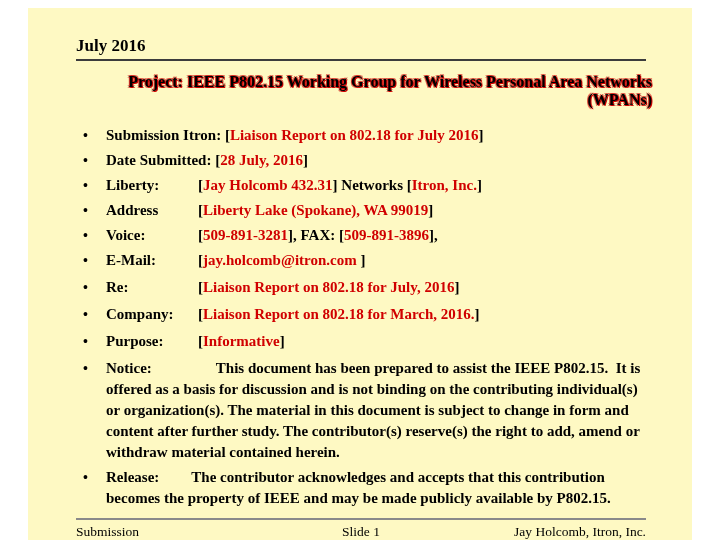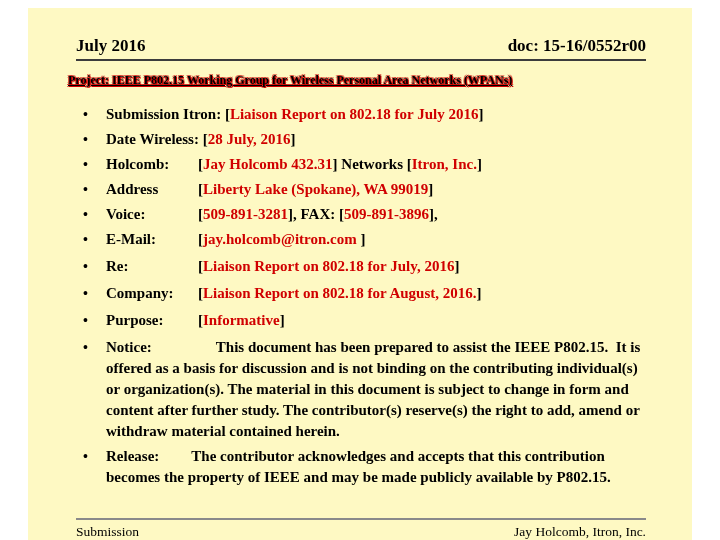--- a/index.html
+++ b/index.html
@@ -14,23 +14,22 @@
   }
   .header{
     margin:28px 46px 0 48px;
     display:flex;justify-content:space-between;align-items:flex-end;
     font-size:17px;font-weight:bold;
     border-bottom:2px solid #3c3c3c;
     padding-bottom:3px;
   }
   .title{
     margin:12px 40px 0 40px;
-    text-align:left;
-    font-size:12px;font-weight:bold;
-    text-decoration:underline;
+    text-align:right;
+    font-size:16px;font-weight:bold;
     color:#000;
     text-shadow:1px 1px 0 var(--red), -1px -1px 0 rgba(208,0,0,.55), 1px -1px 0 rgba(208,0,0,.55), -1px 1px 0 rgba(208,0,0,.55);
   }
   .content{
     margin:16px 44px 0 48px;
     font-size:15px;font-weight:bold;
   }
   .row{
     position:relative;
     padding-left:30px;
@@ -58,36 +57,36 @@
   }
   .footer .center{position:absolute;left:0;right:0;text-align:center;}
   .footer span{position:relative;}
 </style>
 </head>
 <body>
 
 <div class="slide">
   <div class="header">
     <span>July 2016</span>
-    <span>doc: 15-16/0552r00</span>
   </div>
 
   <div class="title">Project: IEEE P802.15 Working Group for Wireless Personal Area Networks (WPANs)</div>
 
   <div class="content">
       <div class="row row-submission-title"><span class="bullet">•</span><span class="label">Submission Itron:</span> <span class="seg seg-blk">[</span><span class="seg seg-red">Liaison Report on 802.18 for July 2016</span><span class="seg seg-blk">]</span></div>
-      <div class="row row-date-submitted"><span class="bullet">•</span><span class="label">Date Wireless:</span> <span class="seg seg-blk">[</span><span class="seg seg-red">28 July, 2016</span><span class="seg seg-blk">]</span></div>
-      <div class="row row-source tabbed"><span class="bullet">•</span><span class="label">Holcomb:</span><span class="seg seg-blk">[</span><span class="seg seg-red">Jay Holcomb 432.31</span><span class="seg seg-blk">] Networks [</span><span class="seg seg-red">Itron, Inc.</span><span class="seg seg-blk">]</span></div>
+      <div class="row row-date-submitted"><span class="bullet">•</span><span class="label">Date Submitted:</span> <span class="seg seg-blk">[</span><span class="seg seg-red">28 July, 2016</span><span class="seg seg-blk">]</span></div>
+      <div class="row row-source tabbed"><span class="bullet">•</span><span class="label">Liberty:</span><span class="seg seg-blk">[</span><span class="seg seg-red">Jay Holcomb 432.31</span><span class="seg seg-blk">] Networks [</span><span class="seg seg-red">Itron, Inc.</span><span class="seg seg-blk">]</span></div>
       <div class="row row-address tabbed"><span class="bullet">•</span><span class="label">Address</span><span class="seg seg-blk">[</span><span class="seg seg-red">Liberty Lake (Spokane), WA 99019</span><span class="seg seg-blk">]</span></div>
       <div class="row row-voice tabbed"><span class="bullet">•</span><span class="label">Voice:</span><span class="seg seg-blk">[</span><span class="seg seg-red">509-891-3281</span><span class="seg seg-blk">], FAX: [</span><span class="seg seg-red">509-891-3896</span><span class="seg seg-blk">],</span></div>
       <div class="row row-email tabbed"><span class="bullet">•</span><span class="label">E-Mail:</span><span class="seg seg-blk">[</span><span class="seg seg-red">jay.holcomb@itron.com </span><span class="seg seg-blk">]</span></div>
       <div class="row row-re gap tabbed"><span class="bullet">•</span><span class="label">Re:</span><span class="seg seg-blk">[</span><span class="seg seg-red">Liaison Report on 802.18 for July, 2016</span><span class="seg seg-blk">]</span></div>
-      <div class="row row-abstract gap tabbed"><span class="bullet">•</span><span class="label">Company:</span><span class="seg seg-blk">[</span><span class="seg seg-red">Liaison Report on 802.18 for August, 2016.</span><span class="seg seg-blk">]</span></div>
+      <div class="row row-abstract gap tabbed"><span class="bullet">•</span><span class="label">Company:</span><span class="seg seg-blk">[</span><span class="seg seg-red">Liaison Report on 802.18 for March, 2016.</span><span class="seg seg-blk">]</span></div>
       <div class="row row-purpose gap tabbed"><span class="bullet">•</span><span class="label">Purpose:</span><span class="seg seg-blk">[</span><span class="seg seg-red">Informative</span><span class="seg seg-blk">]</span></div>
       <div class="row row-notice gap para"><span class="bullet">•</span><span class="label">Notice:</span><span class="tab"></span><span class="text">This document has been prepared to assist the IEEE P802.15.  It is offered as a basis for discussion and is not binding on the contributing individual(s) or organization(s). The material in this document is subject to change in form and content after further study. The contributor(s) reserve(s) the right to add, amend or withdraw material contained herein.</span></div>
       <div class="row row-release para"><span class="bullet">•</span><span class="label">Release:</span><span class="tab"></span><span class="text">The contributor acknowledges and accepts that this contribution becomes the property of IEEE and may be made publicly available by P802.15.</span></div>
     </div>
 
   <div class="footer">
     <span>Submission</span>
+    <span class="center">Slide 1</span>
     <span>Jay Holcomb, Itron, Inc.</span>
   </div>
 </div>
 
 </body></html>

